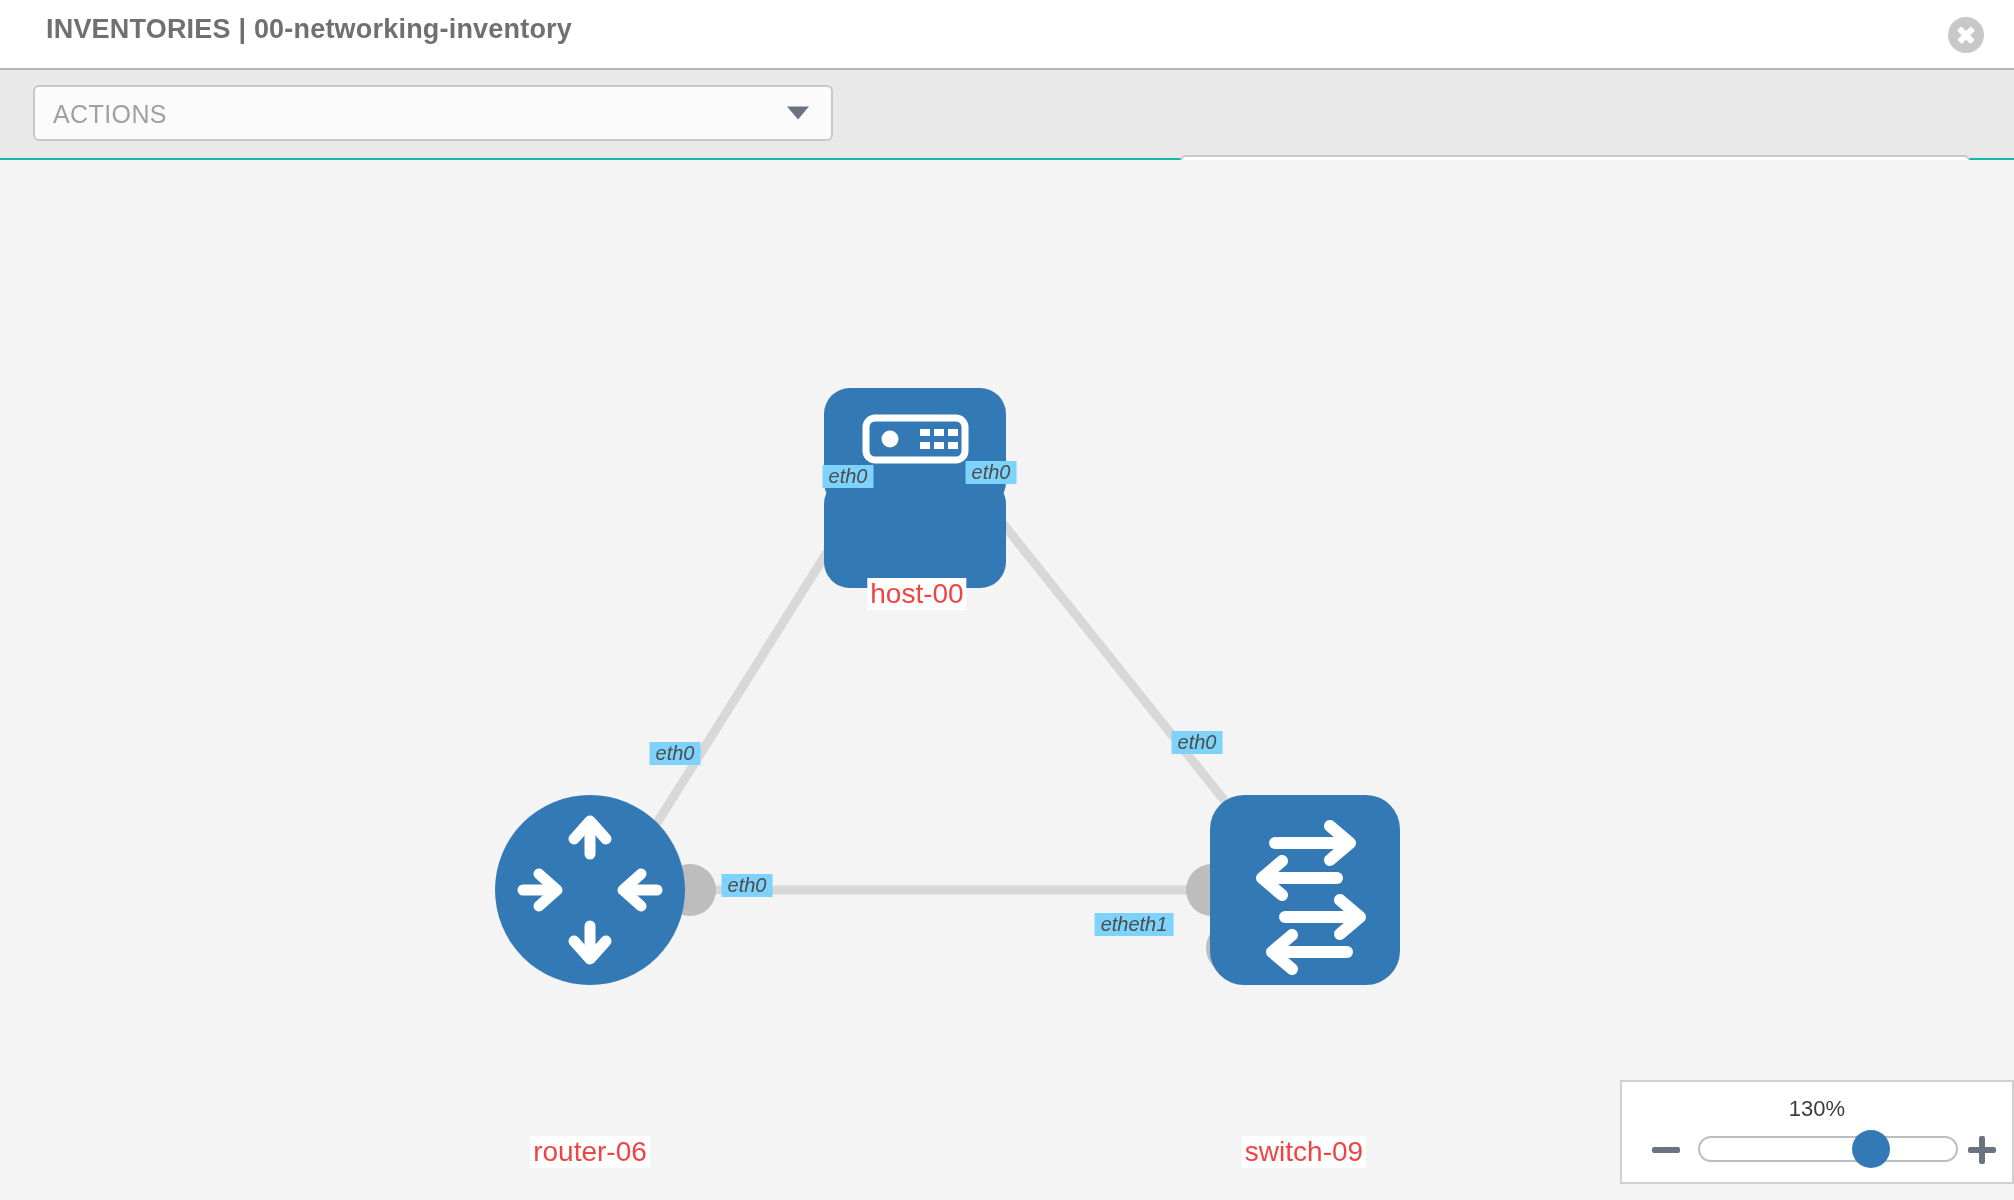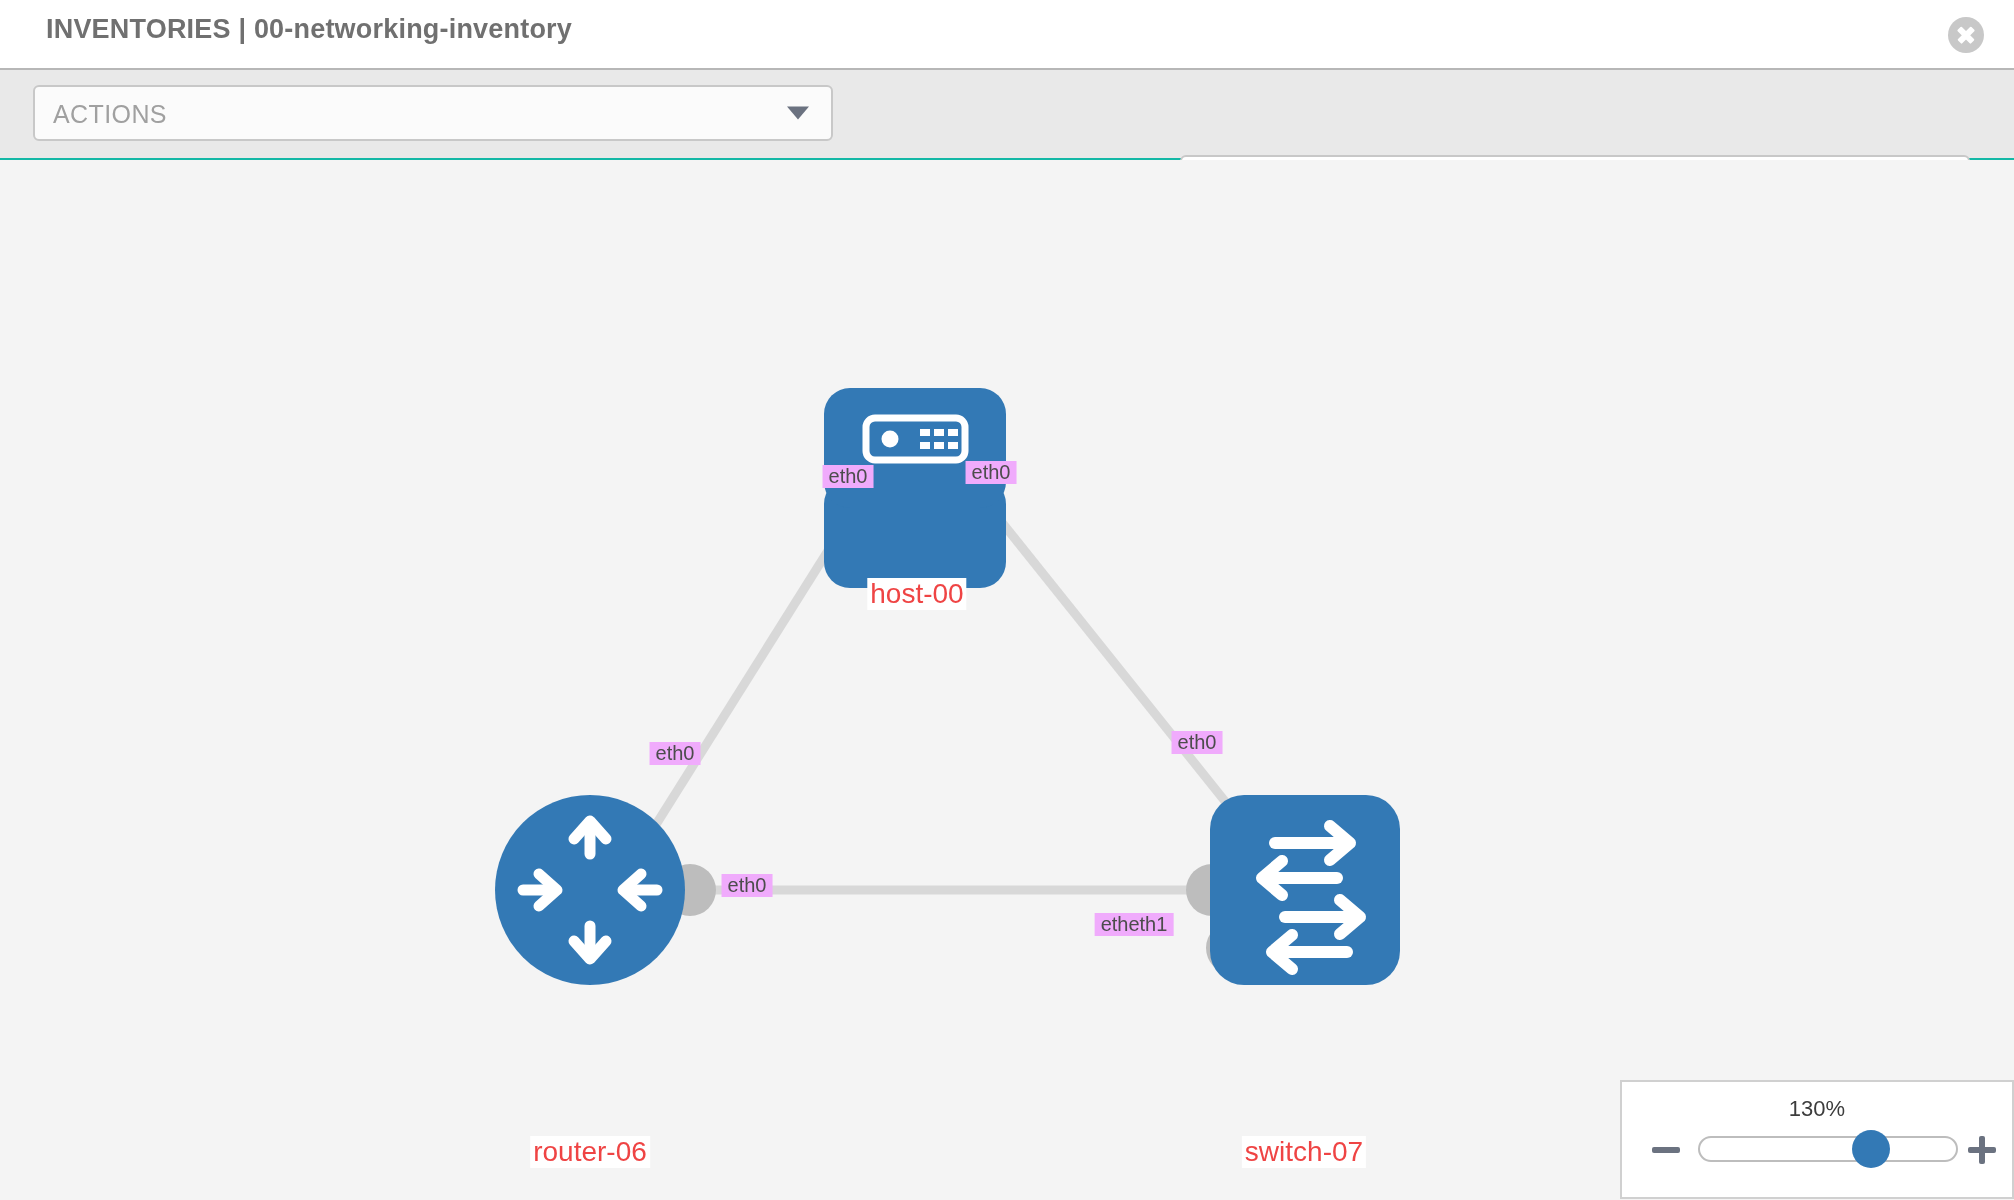--- a/index.html
+++ b/index.html
@@ -158,33 +158,34 @@
     color: #ef4444;
     background: #ffffff;
     padding: 0 3px;
     white-space: nowrap;
     transform: translateX(-50%);
   }
   .edge-label {
     position: absolute;
     font-size: 20px;
     color: #4c4c4c;
-    background: #f0abfc;
+    background: #7dd3fc;
     padding: 0 6px;
     white-space: nowrap;
     transform: translateX(-50%);
+    font-style: italic;
   }
 
   
   .zoom-panel {
     position: absolute;
     left: 1620px;
     top: 1080px;
     width: 394px;
-    height: 119px;
+    height: 104px;
     background: #ffffff;
     border: 2px solid #d0d0d0;
     box-sizing: border-box;
   }
   .zoom-pct {
     position: absolute;
     top: 14px;
     left: 0;
     width: 100%;
     text-align: center;
@@ -352,21 +353,21 @@
 
     <span class="edge-label" style="left:848px;  top:305px;">eth0</span>
     <span class="edge-label" style="left:991px;  top:301px;">eth0</span>
     <span class="edge-label" style="left:675px;  top:582px;">eth0</span>
     <span class="edge-label" style="left:1197px; top:571px;">eth0</span>
     <span class="edge-label" style="left:747px;  top:714px;">eth0</span>
     <span class="edge-label" style="left:1134px; top:753px;">etheth1</span>
 
     <span class="node-label" style="left:917px;  top:418px;">host-00</span>
     <span class="node-label" style="left:590px;  top:976px;">router-06</span>
-    <span class="node-label" style="left:1304px; top:976px;">switch-07</span>
+    <span class="node-label" style="left:1304px; top:976px;">switch-09</span>
   </div>
 
   <div class="zoom-panel">
     <div class="zoom-pct">130%</div>
     <div class="zoom-minus">
       <span class="h"></span>
     </div>
     <div class="zoom-track"></div>
     <div class="zoom-thumb"></div>
     <div class="zoom-plus">

